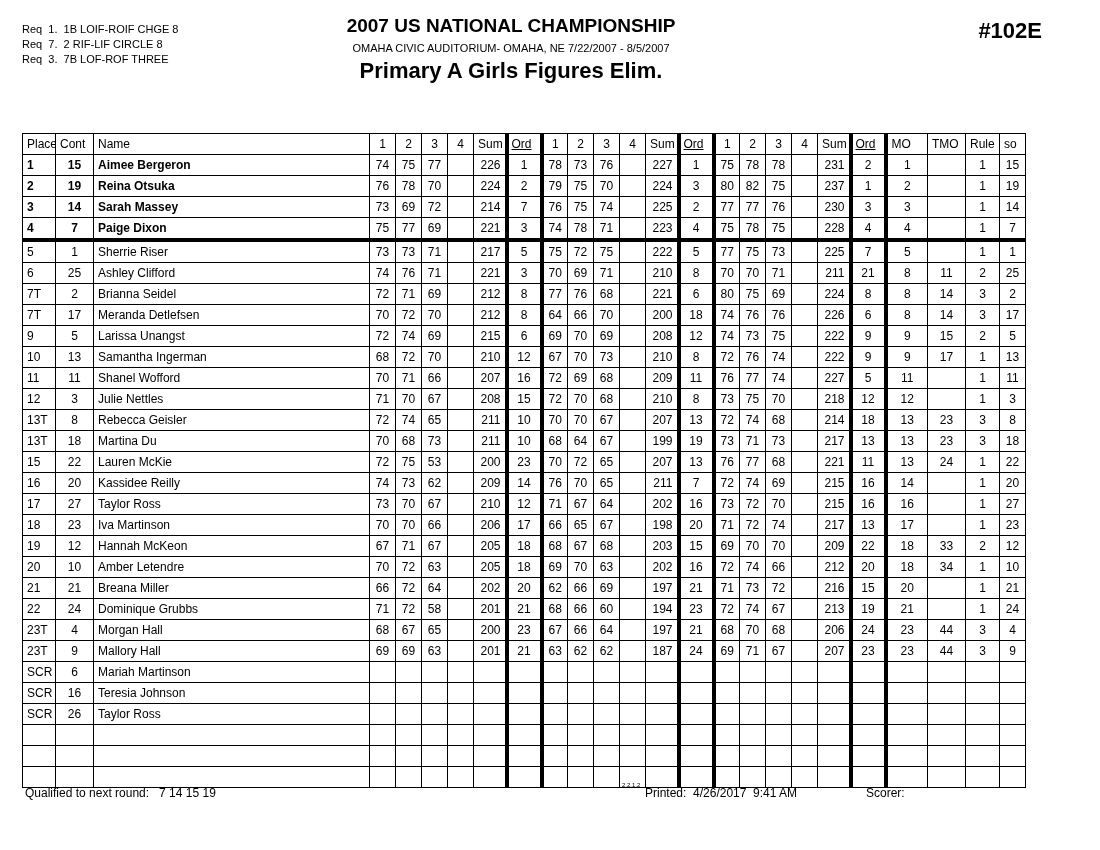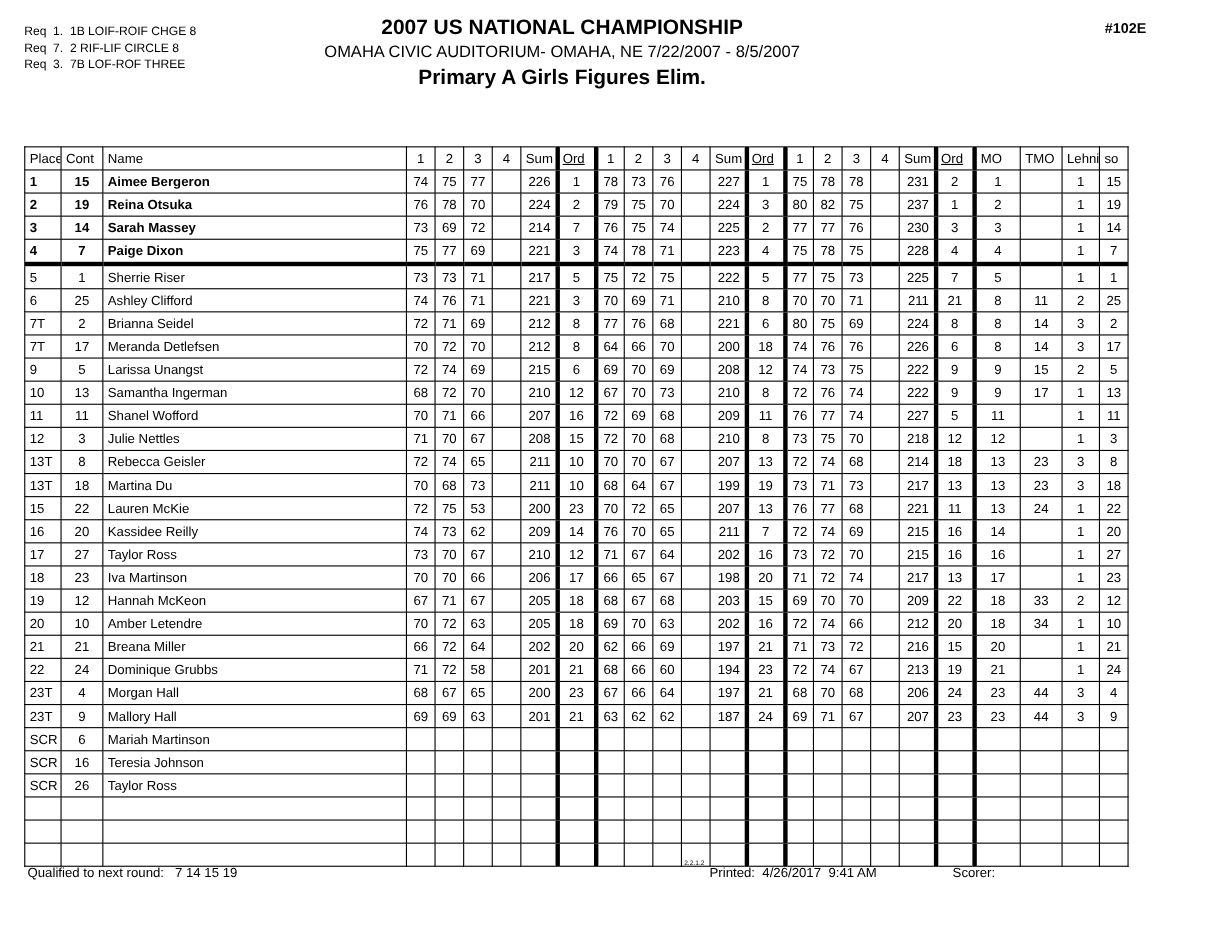--- a/index.html
+++ b/index.html
@@ -5,24 +5,24 @@
   html,body { margin:0; padding:0; background:#ffffff; }
   body {
     width:1100px; height:850px; position:relative;
     font-family:"Liberation Sans", sans-serif; color:#000;
   }
   
   .req-block { position:absolute; left:22px; top:22px; font-size:11px; line-height:15px; }
   .req-block div { white-space:pre; }
   .title-block { position:absolute; left:0; top:14px; width:1022px; text-align:center; }
   .title  { font-size:19px; font-weight:bold; line-height:24px; }
-  .venue  { font-size:15px; line-height:20px; }
-  .event  { font-size:19px; font-weight:bold; line-height:25px; }
+  .venue  { font-size:11px; line-height:20px; }
+  .event  { font-size:22px; font-weight:bold; line-height:25px; }
   .report { font-size:16px; line-height:22px; }
-  .doc-number { position:absolute; right:58px; top:18px; font-size:13px; font-weight:bold; }
+  .doc-number { position:absolute; right:58px; top:18px; font-size:22px; font-weight:bold; }
 
   
   table#results {
     position:absolute; left:22px; top:133px;
     border-collapse:collapse; table-layout:fixed; width:1003px;
   }
   #results th, #results td {
     border:1px solid #000; height:20px; line-height:20px;
     padding:0 1px; font-size:12px; font-weight:normal;
     overflow:hidden; white-space:nowrap; text-align:center;
@@ -107,21 +107,21 @@
         <th class="l">Sum</th>
         <th class="ordh">Ord</th>
         <th class="c">1</th>
         <th class="c">2</th>
         <th class="c">3</th>
         <th class="c">4</th>
         <th class="l">Sum</th>
         <th class="ordh">Ord</th>
         <th class="l">MO</th>
         <th class="l">TMO</th>
-        <th class="l">Lehni</th>
+        <th class="l">Rule</th>
         <th class="l">so</th>
       </tr>
     </thead>
   <tbody>
       <tr>
         <td class="l b">1</td>
         <td class="c b">15</td>
         <td class="l b">Aimee Bergeron</td>
         <td class="c">74</td>
         <td class="c">75</td>

